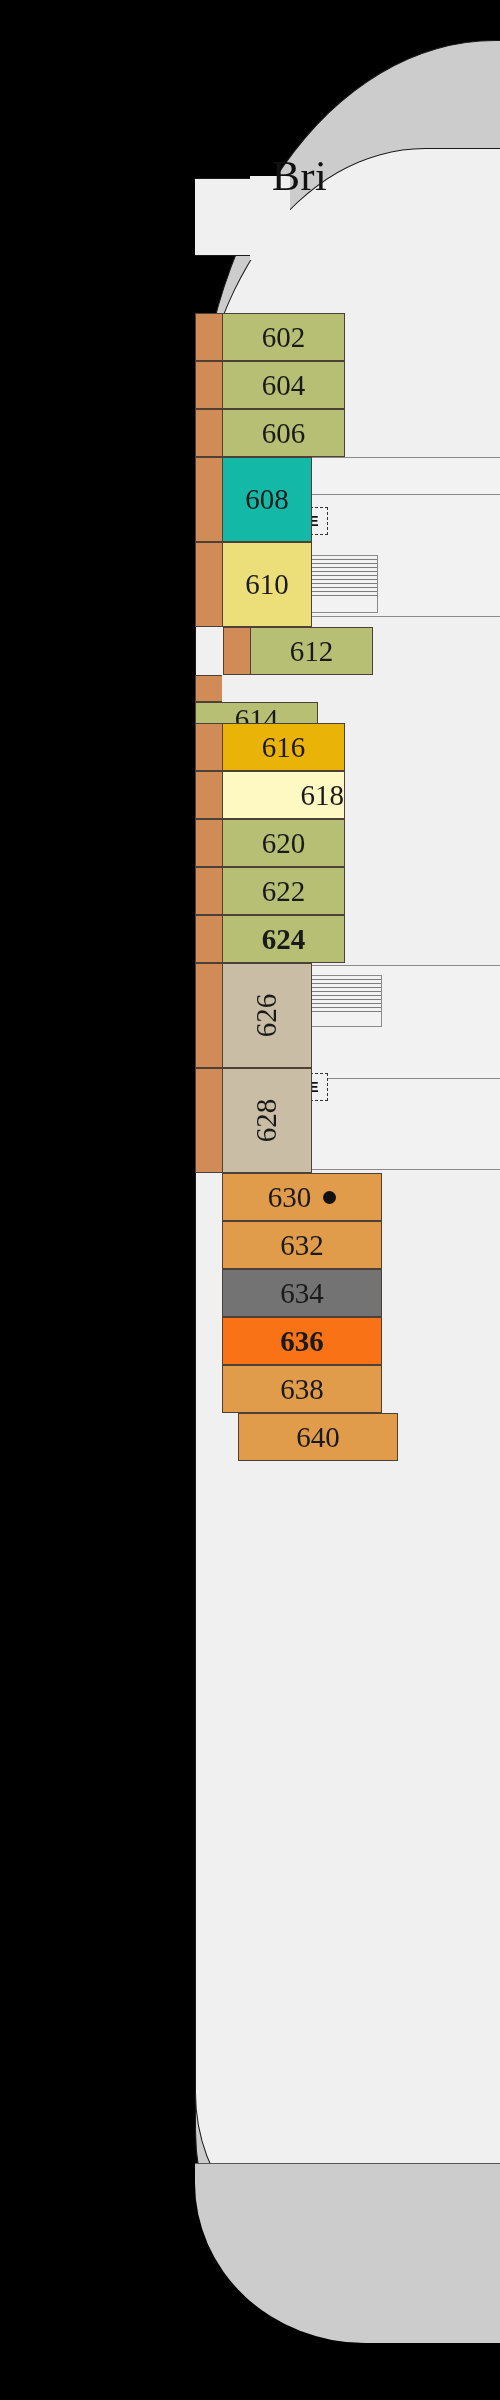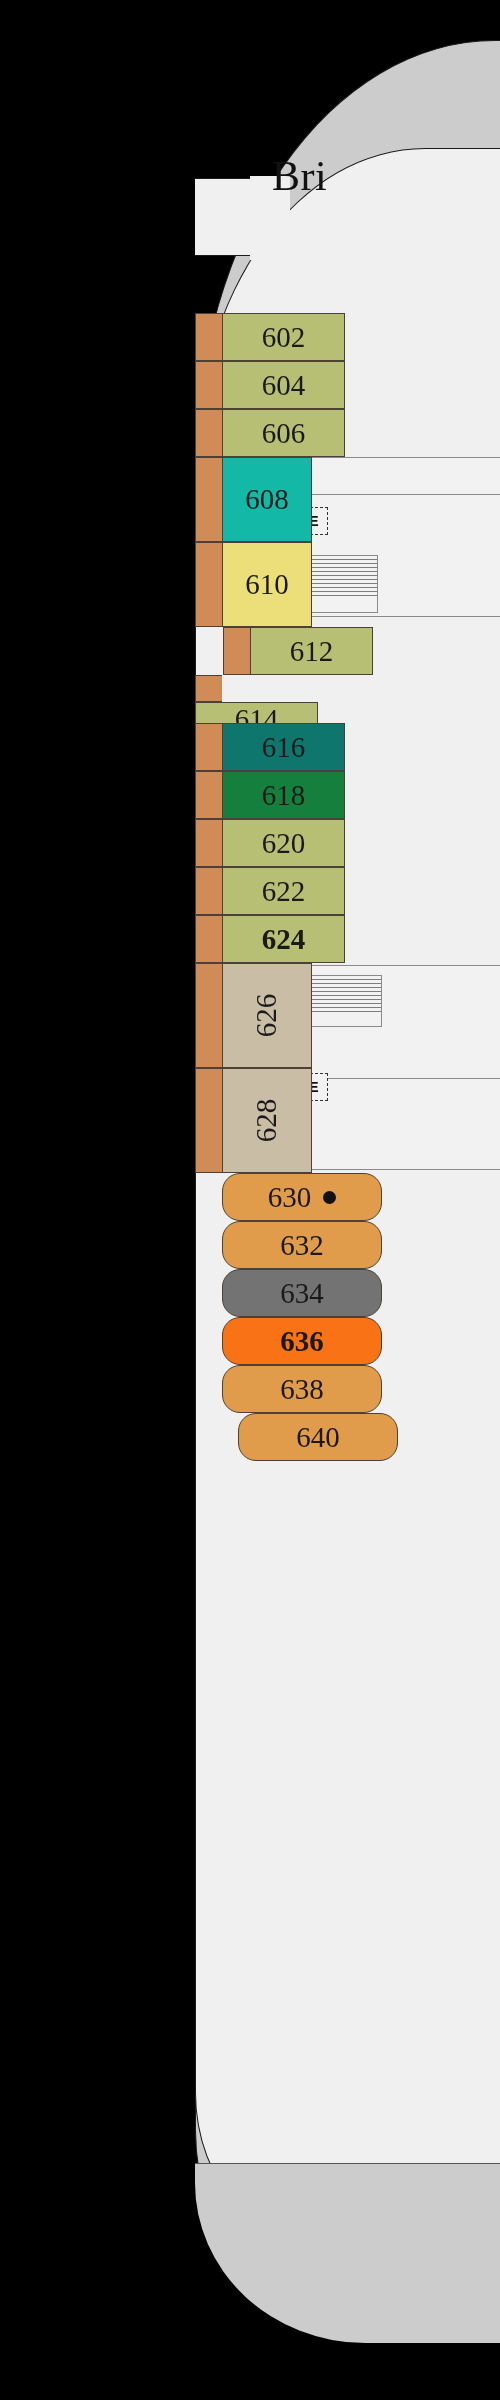--- a/index.html
+++ b/index.html
@@ -63,21 +63,21 @@
     display:flex;align-items:center;justify-content:center;
     position:relative;
     font-size:29px;color:#1a1a1a;
   }
   .cabin .num{display:inline-block;}
 
   
   .w-narrow {max-width:123px;}   
   .w-suite  {max-width:90px;}    
   .w-tan    {max-width:90px;}    
-  .w-wide   {max-width:160px;border-radius:18px;}   
+  .w-wide   {max-width:160px;}   
 
   .rot{transform:rotate(-90deg);transform-origin:center center;}
 
   .dot{
     display:inline-block;width:13px;height:13px;border-radius:50%;
     background:#111;margin-left:12px;vertical-align:middle;
   }
 
   
   .svc-box{
@@ -226,27 +226,27 @@
         </div>
       </div>
       <div class="row" style="height: 48px; flex-direction: column;">
         <div class="balcony" style="background: rgb(208, 139, 87);"></div>
         <div class="cabin w-narrow" style="background: rgb(183, 191, 116);">
           <span class="num">614</span>
         </div>
       </div>
       <div class="row" style="height: 48px;">
         <div class="balcony" style="background: rgb(208, 139, 87);"></div>
-        <div class="cabin w-narrow" style="background: #0f766e;">
+        <div class="cabin w-narrow" style="background: #eab308;">
           <span class="num">616</span>
         </div>
       </div>
       <div class="row" style="height: 48px;">
         <div class="balcony" style="background: rgb(208, 139, 87);"></div>
-        <div class="cabin w-narrow" style="background: #15803d;">
+        <div class="cabin w-narrow" style="background: #fef9c3; justify-content: flex-end;">
           <span class="num">618</span>
         </div>
       </div>
       <div class="row" style="height: 48px;">
         <div class="balcony" style="background: rgb(208, 139, 87);"></div>
         <div class="cabin w-narrow" style="background: rgb(183, 191, 116);">
           <span class="num">620</span>
         </div>
       </div>
       <div class="row" style="height: 48px;">

